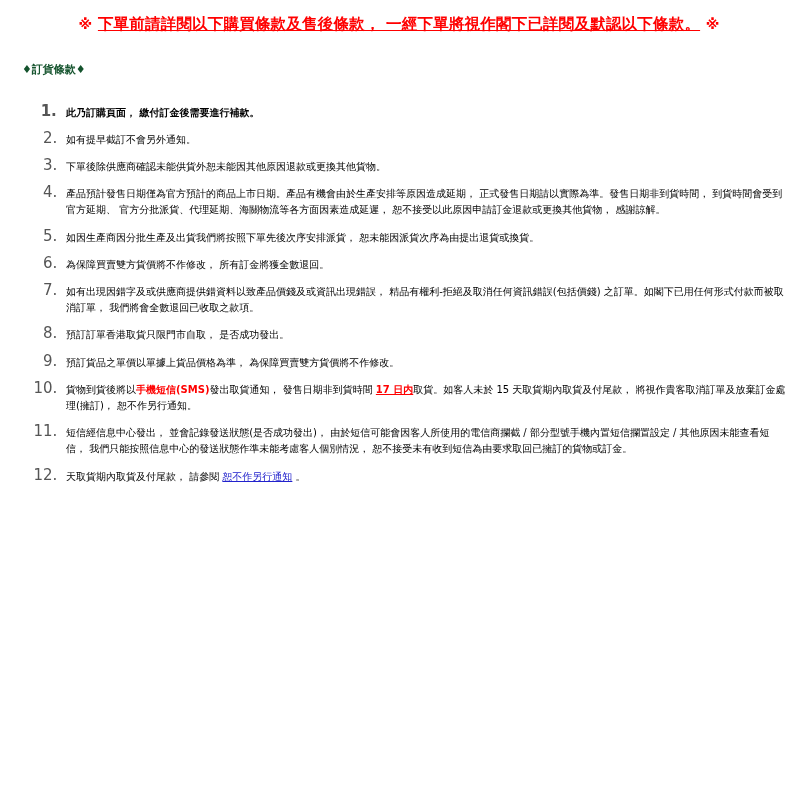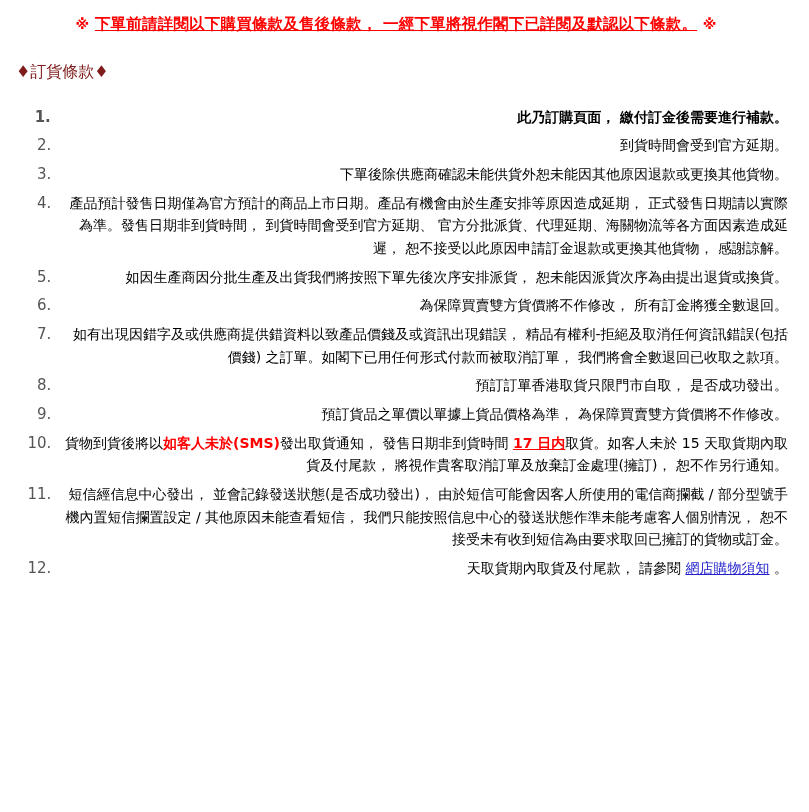--- a/index.html
+++ b/index.html
@@ -10,52 +10,51 @@
   body {
     width: 809px;
     height: 812px;
     font-family: "DejaVu Sans", sans-serif;
     color: #000000;
     overflow: hidden;
   }
   .page {
     width: 798px;
     box-sizing: border-box;
-    padding: 14px 10px 0 4px;
+    padding: 14px 10px 0 10px;
   }
   .notice {
     color: #ff0000;
     font-size: 15.5px;
     font-weight: bold;
     text-align: center;
     letter-spacing: 0.2px;
     line-height: 1.4;
     white-space: nowrap;
   }
   .notice .star {
     font-weight: bold;
     font-size: 14px;
   }
   .notice .underlined {
     text-decoration: underline;
   }
   .section-title {
     margin-top: 26px;
     margin-left: 12px;
-    font-size: 16px;
-    font-weight: normal;
-    color: #7f1d1d;
+    font-size: 11px;
+    font-weight: bold;
+    color: #14532d;
   }
   ol.terms {
     margin: 22px 0 8px 0;
     padding-left: 52px;
     list-style-type: decimal;
-    font-size: 14px;
+    font-size: 10px;
     line-height: 1.62;
-    text-align: right;
   }
   ol.terms > li {
     margin-bottom: 5px;
     padding-left: 4px;
     color: #000000;
   }
   ol.terms > li::marker {
     color: #555555;
     font-size: 15px;
   }
@@ -93,26 +92,26 @@
   <div class="notice">
     <span class="star">※</span>
     <span class="underlined">下單前請詳閱以下購買條款及售後條款， 一經下單將視作閣下已詳閱及默認以下條款。</span>
     <span class="star">※</span>
   </div>
 
   <div class="section-title">♦訂貨條款♦</div>
 
   <ol class="terms" id="terms-list">
       <li class="red-item"><span class="item-text">此乃訂購頁面， 繳付訂金後需要進行補款。</span></li>
-      <li><span class="item-text">到貨時間會受到官方延期。</span></li>
+      <li><span class="item-text">如有提早截訂不會另外通知。</span></li>
       <li><span class="item-text">下單後除供應商確認未能供貨外恕未能因其他原因退款或更換其他貨物。</span></li>
       <li><span class="item-text">產品預計發售日期僅為官方預計的商品上市日期。產品有機會由於生產安排等原因造成延期， 正式發售日期請以實際為準。發售日期非到貨時間， 到貨時間會受到官方延期、 官方分批派貨、代理延期、海關物流等各方面因素造成延遲， 恕不接受以此原因申請訂金退款或更換其他貨物， 感謝諒解。</span></li>
       <li><span class="item-text">如因生產商因分批生產及出貨我們將按照下單先後次序安排派貨， 恕未能因派貨次序為由提出退貨或換貨。</span></li>
       <li><span class="item-text">為保障買賣雙方貨價將不作修改， 所有訂金將獲全數退回。</span></li>
       <li><span class="item-text">如有出現因錯字及或供應商提供錯資料以致產品價錢及或資訊出現錯誤， 精品有權利-拒絕及取消任何資訊錯誤(包括價錢) 之訂單。如閣下已用任何形式付款而被取消訂單， 我們將會全數退回已收取之款項。</span></li>
       <li><span class="item-text">預訂訂單香港取貨只限門市自取， 是否成功發出。</span></li>
       <li><span class="item-text">預訂貨品之單價以單據上貨品價格為準， 為保障買賣雙方貨價將不作修改。</span></li>
-      <li><span class="item-text">貨物到貨後將以</span><span class="red">如客人未於(SMS)</span><span class="item-text">發出取貨通知， 發售日期非到貨時間 </span><span class="red-underline">17 日内</span><span class="item-text">取貨。如客人未於 15 天取貨期內取貨及付尾款， 將視作貴客取消訂單及放棄訂金處理(擁訂)， 恕不作另行通知。</span></li>
+      <li><span class="item-text">貨物到貨後將以</span><span class="red">手機短信(SMS)</span><span class="item-text">發出取貨通知， 發售日期非到貨時間 </span><span class="red-underline">17 日内</span><span class="item-text">取貨。如客人未於 15 天取貨期內取貨及付尾款， 將視作貴客取消訂單及放棄訂金處理(擁訂)， 恕不作另行通知。</span></li>
       <li><span class="item-text">短信經信息中心發出， 並會記錄發送狀態(是否成功發出)， 由於短信可能會因客人所使用的電信商攔截 / 部分型號手機內置短信攔置設定 / 其他原因未能查看短信， 我們只能按照信息中心的發送狀態作準未能考慮客人個別情況， 恕不接受未有收到短信為由要求取回已擁訂的貨物或訂金。</span></li>
-      <li><span class="item-text">天取貨期內取貨及付尾款， 請參閱 </span><span class="link">網店購物須知</span><span class="item-text"> 。</span></li>
+      <li><span class="item-text">天取貨期內取貨及付尾款， 請參閱 </span><span class="link">恕不作另行通知</span><span class="item-text"> 。</span></li>
     </ol>
 
 </div>
 
 </body></html>

